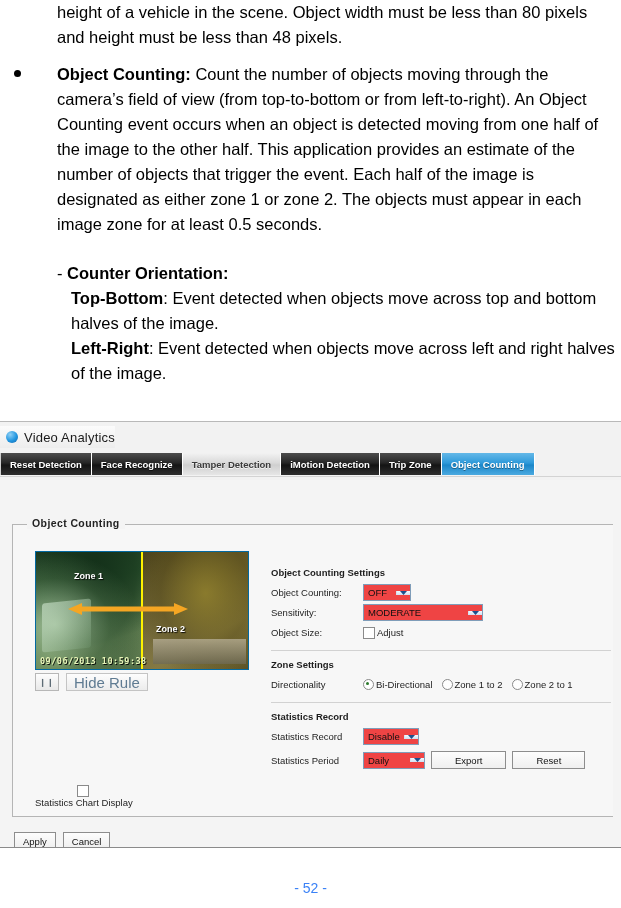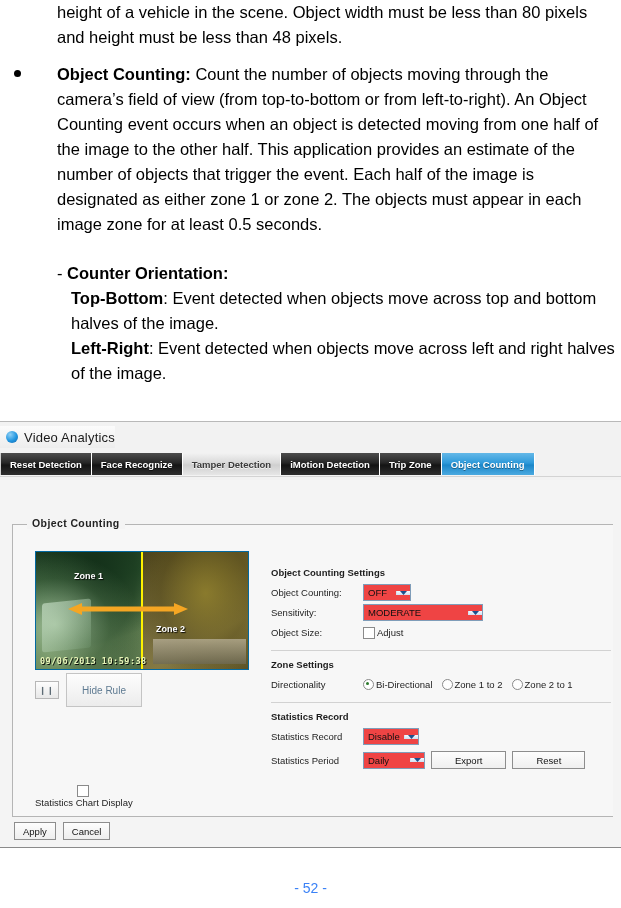--- a/index.html
+++ b/index.html
@@ -277,25 +277,25 @@
     background: linear-gradient(#fdfdfd, #e8e8e8);
     display: flex; align-items: center; justify-content: center;
     font-size: 8px;
     color: #5d6b75;
     letter-spacing: 1px;
     font-family: "Liberation Sans", sans-serif;
   }
   .btn-hiderule {
     height: 16px;
     min-width: 60px;
-    padding: 8px 7px;
+    padding: 0 7px;
     border: 1px solid #c4c4c4;
     background: linear-gradient(#fdfdfd, #ececec);
     display: flex; align-items: center; justify-content: center;
-    font-size: 10px;
+    font-size: 15px;
     color: #5f7b92;
     font-family: "Liberation Sans", sans-serif;
     white-space: nowrap;
   }
 
   
   .settings-col {
     position: absolute;
     left: 258px; top: 22px;
     width: 340px;
@@ -424,21 +424,21 @@
 
   
   .stats-chart-row {
     position: absolute;
     left: 22px; bottom: 8px; flex-direction: column;
   }
 
   
   .form-actions {
     position: absolute;
-    left: 14px; top: 342px;
+    left: 14px; top: 352px;
     display: flex;
     gap: 7px;
   }
   .abtn {
     height: 16px;
     padding: 0 8px;
     border: 1px solid #8d8d8d;
     background: linear-gradient(#fdfdfd, #eeeeee);
     font-size: 9.5px;
     color: #111;

